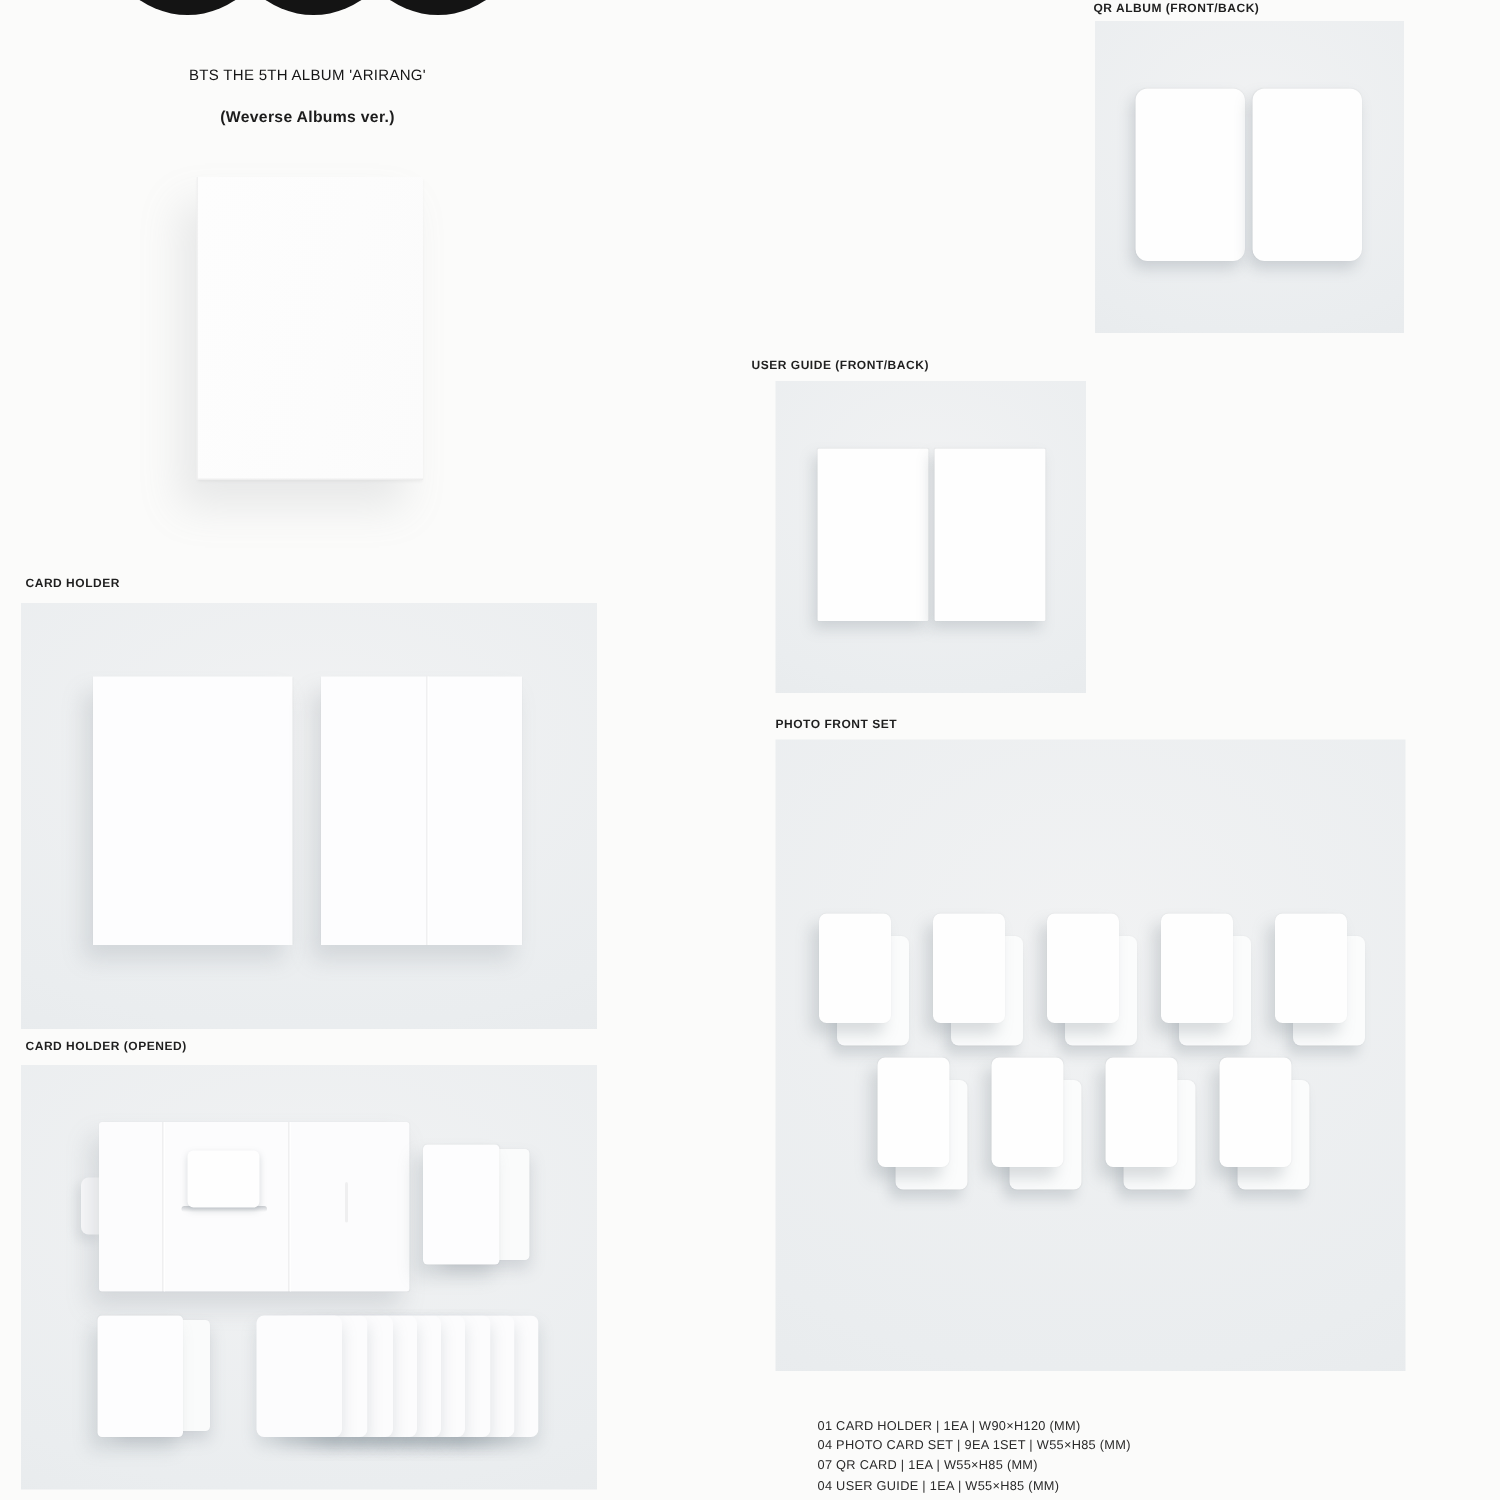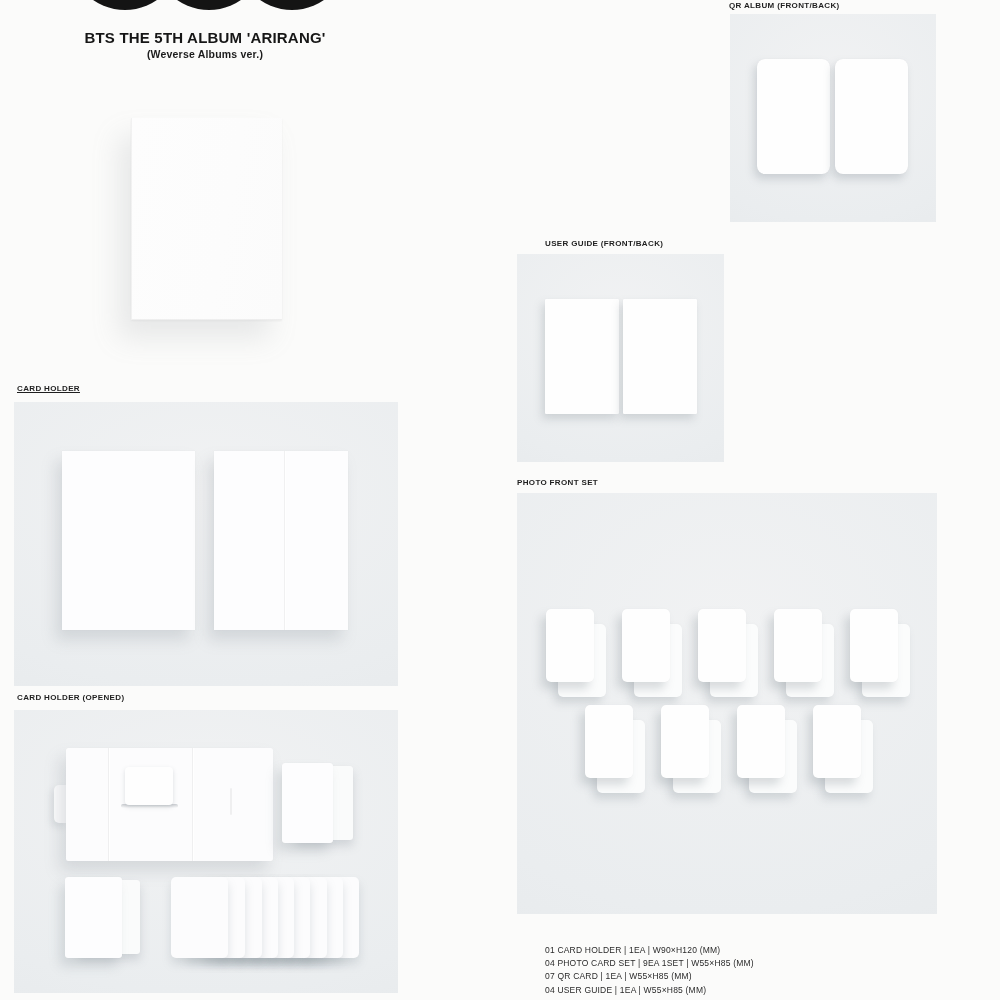--- a/index.html
+++ b/index.html
@@ -14,21 +14,21 @@
 
   
   .logo-circle{
     position:absolute;width:112px;height:112px;border-radius:50%;
     background:#141414;top:-102px;
   }
   .c1{left:69px;} .c2{left:153px;} .c3{left:236px;}
 
   
   .title-block{position:absolute;left:0;top:29px;width:410px;text-align:center;}
-  .album-title{font-size:15px;font-weight:700;letter-spacing:.2px;color:#161616;margin:0;}
+  .album-title{font-size:10px;font-weight:400;letter-spacing:.2px;color:#161616;margin:16px;}
   .album-subtitle{font-size:10.5px;font-weight:700;letter-spacing:.2px;color:#1c1c1c;margin:2px 0 0 0;}
 
   
   .album-box{
     position:absolute;left:131px;top:118px;width:150px;height:201px;
     background:linear-gradient(100deg,#fdfdfd 0%,#fcfcfc 60%,#fbfbfb 100%);
     box-shadow:-12px 18px 26px rgba(145,150,156,.18), 0 1px 2px rgba(0,0,0,.05);
     border-left:1px solid rgba(0,0,0,.04);
     border-bottom:1px solid rgba(0,0,0,.05);
   }
@@ -136,21 +136,21 @@
     <div class="logo-circle c3"></div>
   </div>
 
   <div class="title-block">
     <p class="album-title">BTS THE 5TH ALBUM 'ARIRANG'</p>
     <p class="album-subtitle">(Weverse Albums ver.)</p>
   </div>
 
   <div class="album-box"></div>
 
-  <div class="sec-label" style="left:17px;top:384px;text-decoration:underline;">CARD HOLDER</div>
+  <div class="sec-label" style="left:17px;top:384px;">CARD HOLDER</div>
   <div class="panel" style="left:14px;top:402px;width:384px;height:284px;">
     <div class="wcard" style="left:48px;top:49px;width:133px;height:179px;"></div>
     <div class="wcard" style="left:200px;top:49px;width:134px;height:179px;">
       <div class="fold-line" style="left:52%;"></div>
     </div>
   </div>
 
   <div class="sec-label" style="left:17px;top:693px;text-align:center;">CARD HOLDER (OPENED)</div>
   <div class="panel" style="left:14px;top:710px;width:384px;height:283px;">
     <div class="holder-tab"></div>
@@ -180,21 +180,21 @@
       <div class="fan-card" style="left:287px;z-index:1;"></div>
     </div>
   </div>
 
   <div class="sec-label" style="left:729px;top:1px;">QR ALBUM (FRONT/BACK)</div>
   <div class="panel" style="left:730px;top:14px;width:206px;height:208px;">
     <div class="round-card" style="left:27px;"></div>
     <div class="round-card" style="left:105px;"></div>
   </div>
 
-  <div class="sec-label" style="left:545px;top:239px;">USER GUIDE (FRONT/BACK)</div>
+  <div class="sec-label" style="left:501px;top:239px;">USER GUIDE (FRONT/BACK)</div>
   <div class="panel" style="left:517px;top:254px;width:207px;height:208px;">
     <div class="square-card" style="left:28px;"></div>
     <div class="square-card" style="left:106px;"></div>
   </div>
 
   <div class="sec-label" style="left:517px;top:478px;">PHOTO FRONT SET</div>
   <div class="panel" style="left:517px;top:493px;width:420px;height:421px;">
 
     <div class="pc-pair" style="left:29px;top:116px;">
         <div class="pc-front"></div>

